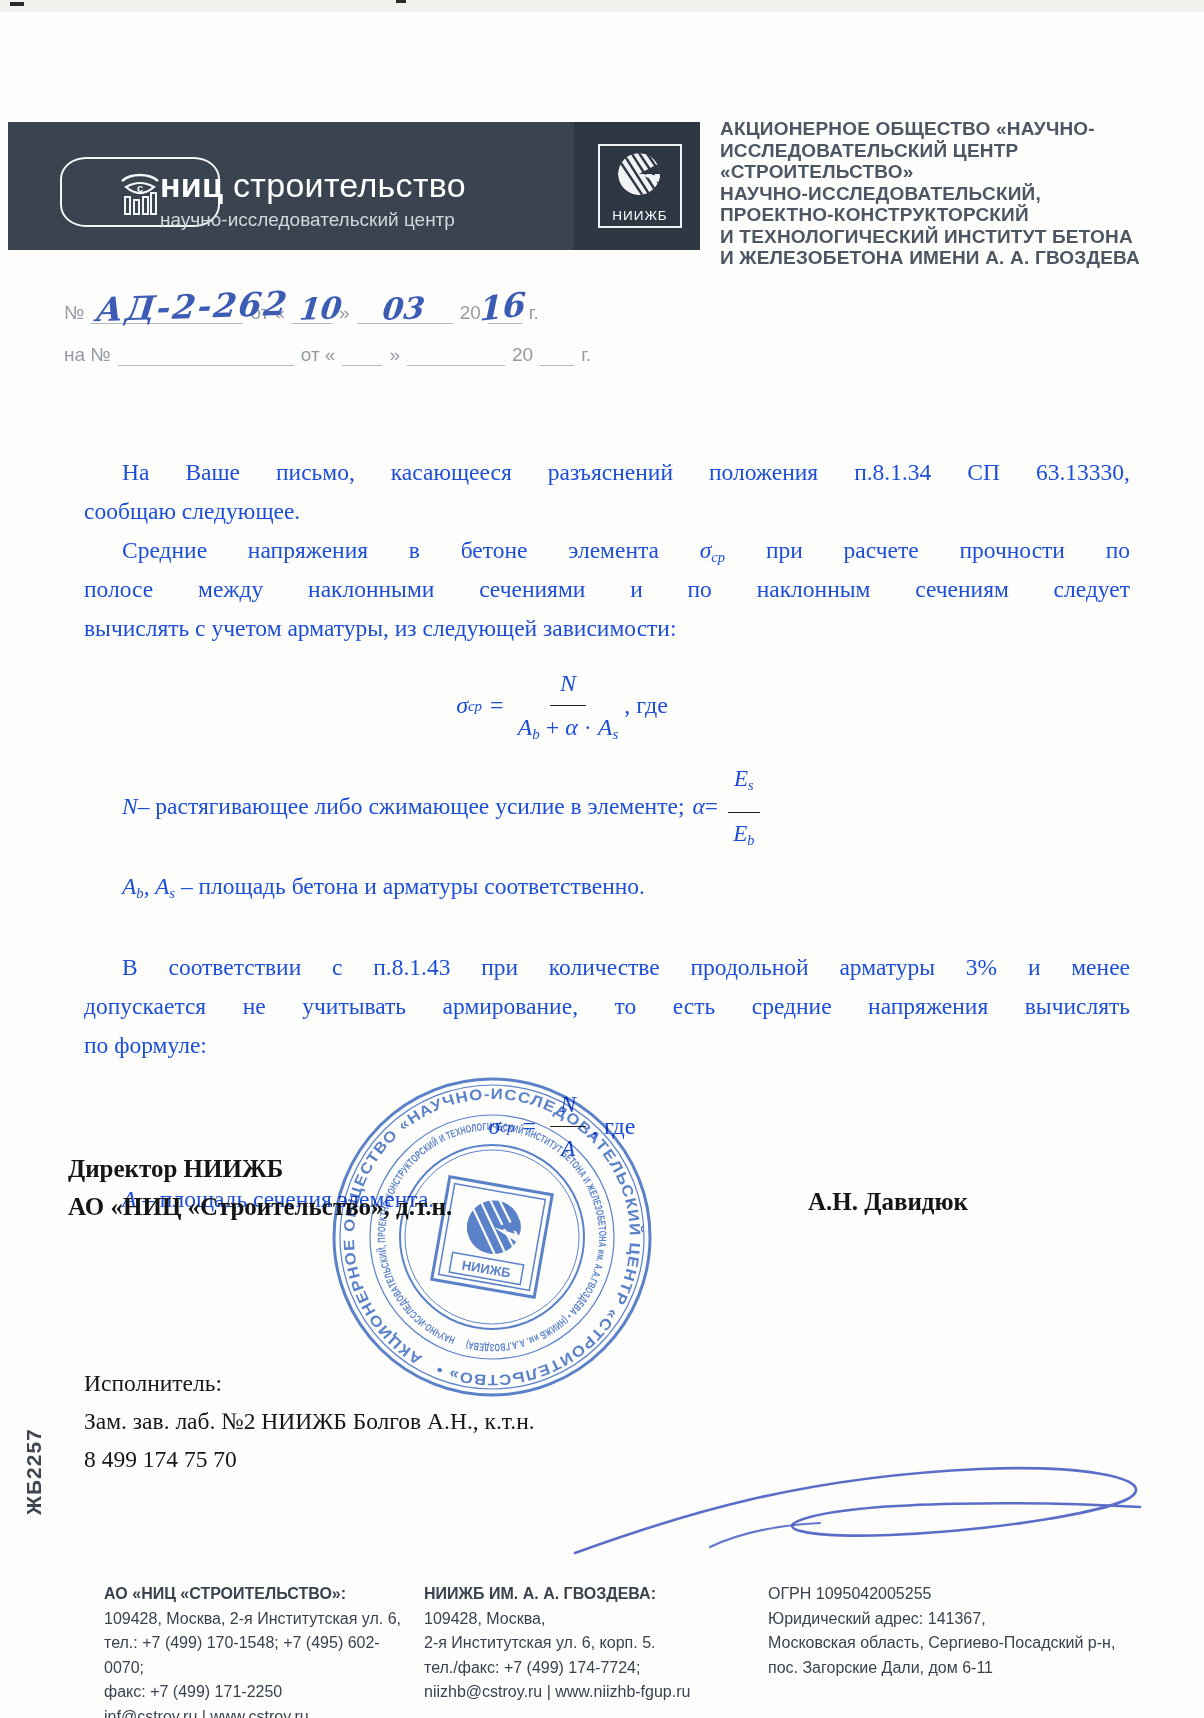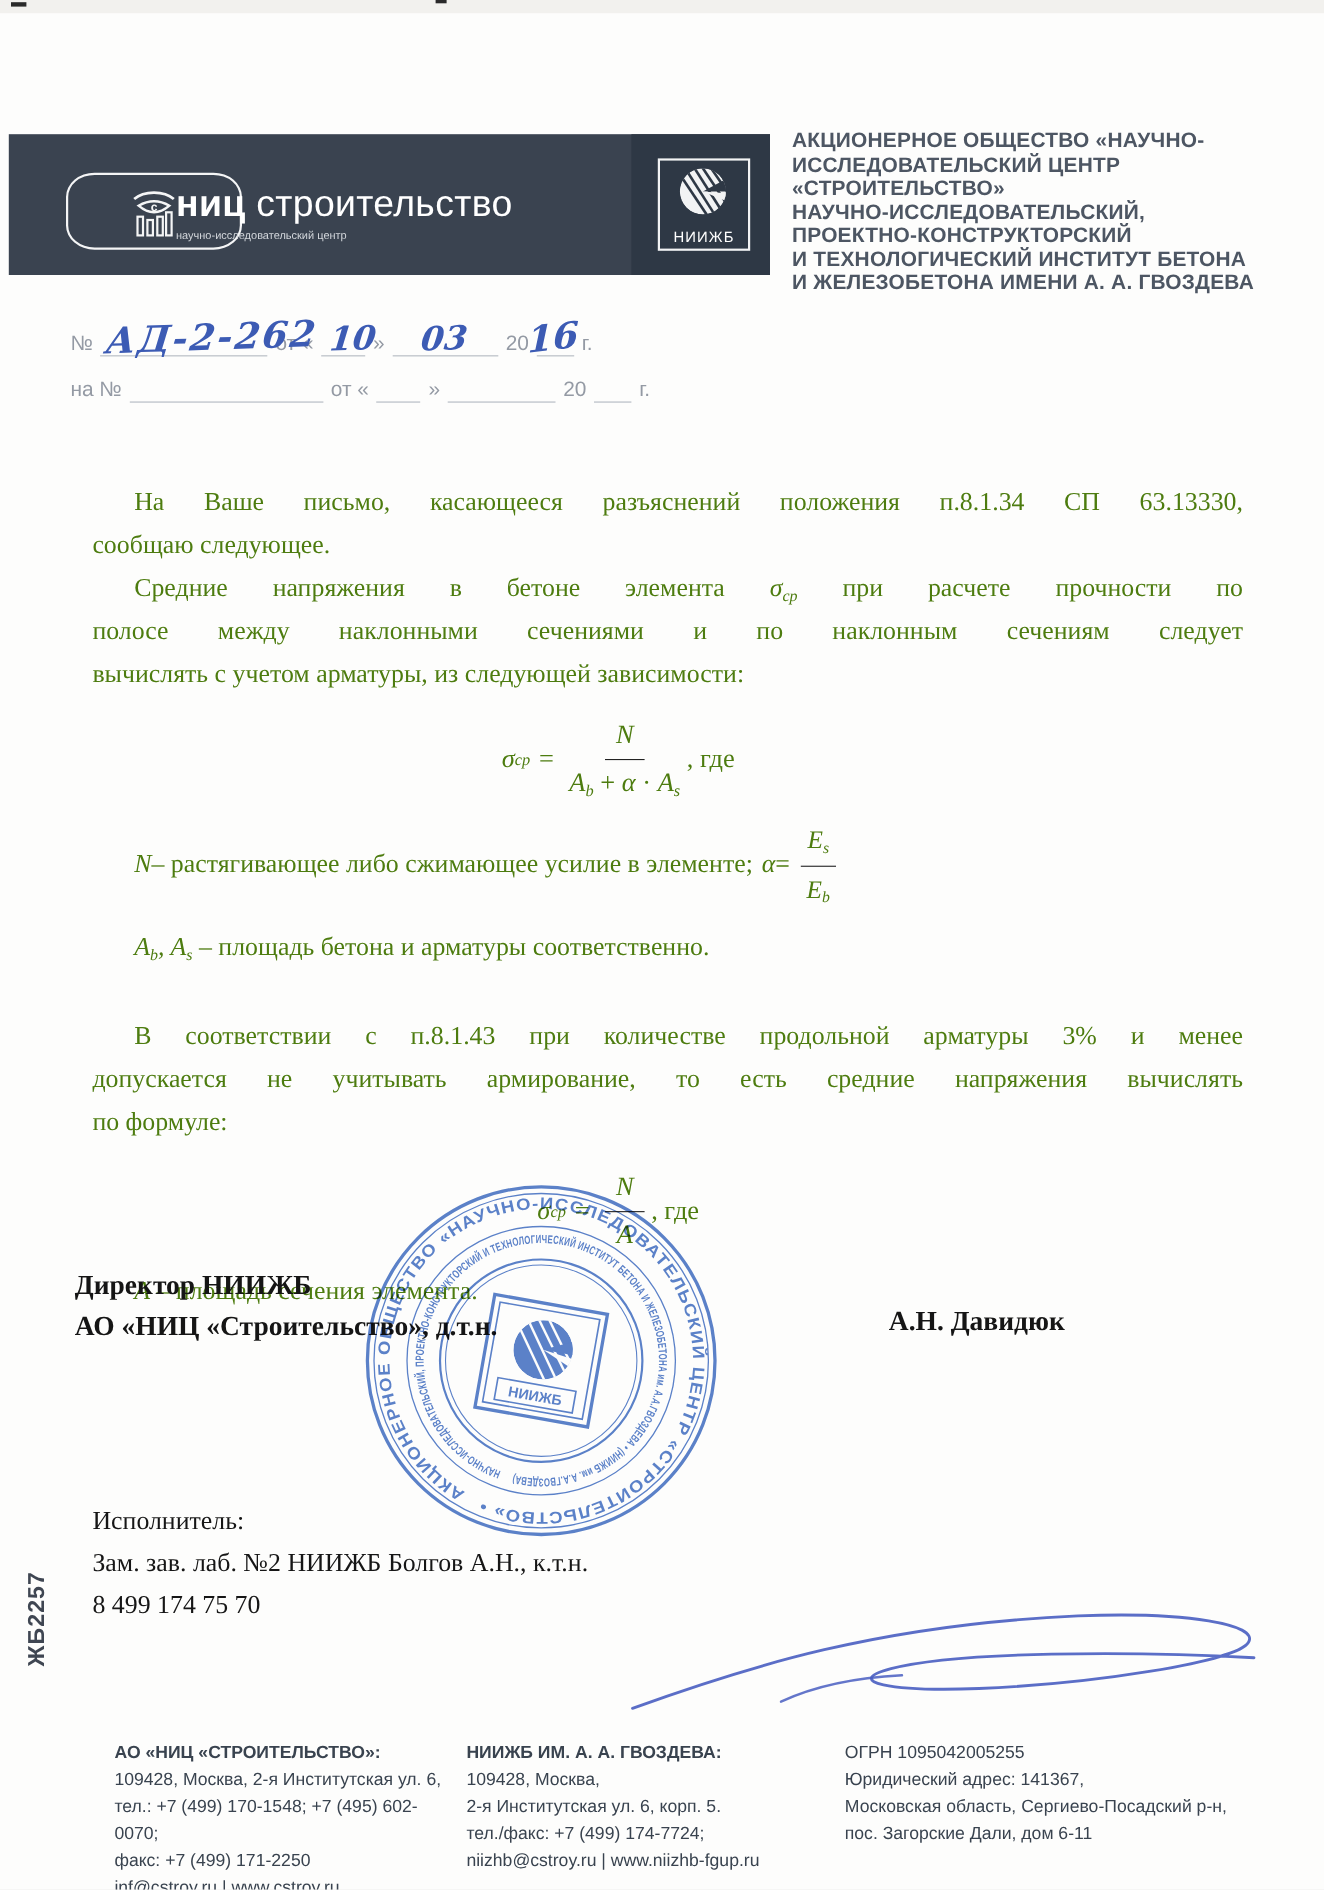--- a/index.html
+++ b/index.html
@@ -8,55 +8,55 @@
   .scan-strip{position:absolute;left:0;top:0;width:100%;height:12px;background:#f2f1ee;}
   .artifact{position:absolute;background:#2a2a2a;}
 
   
   .band{position:absolute;left:8px;top:122px;width:692px;height:128px;background:#3a4350;}
   .logo-barrel{position:absolute;left:52px;top:35px;width:156px;height:66px;border:2.5px solid #f4f5f6;
                border-radius:26px/22px;display:flex;align-items:center;justify-content:center;}
   .brand{position:absolute;left:152px;top:26px;width:260px;color:#fff;font-family:"Liberation Sans",sans-serif;margin-top:18px;}
   .brand-main{font-size:34px;letter-spacing:0.3px;white-space:nowrap;}
   .brand-main b{font-weight:700;}
-  .brand-sub{font-size:10px;color:#d3d7dc;margin-top:4px;text-align:left;white-space:nowrap;}
+  .brand-sub{font-size:19px;color:#d3d7dc;margin-top:4px;text-align:left;white-space:nowrap;}
   .nii-box{position:absolute;right:0;top:0;width:126px;height:128px;background:#2e3845;}
   .nii-square{position:absolute;left:24px;top:22px;width:80px;height:80px;border:2px solid #f2f3f4;
               display:flex;flex-direction:column;align-items:center;justify-content:flex-end;}
   .nii-label{color:#fff;font-family:"Liberation Sans",sans-serif;font-size:13.5px;letter-spacing:1px;margin-bottom:3px;}
   .org{position:absolute;left:720px;top:118px;width:470px;font-family:"Liberation Sans",sans-serif;
        font-size:19px;font-weight:700;color:#4d5663;line-height:21.5px;letter-spacing:0.2px;}
 
   
   .ref{position:absolute;left:64px;top:288px;font-family:"Liberation Sans",sans-serif;color:#949aa4;font-size:19px;}
   .ref-row{display:flex;align-items:flex-end;gap:7px;height:36px;}
   .ref-row + .ref-row{margin-top:6px;}
   .u{display:inline-block;border-bottom:1.6px solid #b2b8c0;position:relative;height:26px;}
   .hand{position:absolute;color:#3c5bb4;font-family:"DejaVu Serif",serif;font-style:italic;font-weight:600;
         white-space:nowrap;transform:skewX(-8deg) rotate(-2deg);}
   .hw-num{left:6px;bottom:-3px;font-size:33px;letter-spacing:2px;}
   .hw-day{left:8px;bottom:-3px;font-size:30px;}
   .hw-month{left:26px;bottom:-3px;font-size:30px;}
   .hw-year{left:-8px;bottom:-3px;font-size:33px;transform:skewX(-8deg) rotate(-7deg);}
 
   
-  .body-text{position:absolute;left:84px;top:438px;width:1046px;font-size:23.5px;line-height:39px;color:#4d7c0f;}
+  .body-text{position:absolute;left:84px;top:453px;width:1046px;font-size:23.5px;line-height:39px;color:#1d4ed8;}
   .jline{text-align:justify;text-align-last:justify;}
   .lline{text-align:left;}
   .ind{text-indent:38px;}
   .pad{padding-left:38px;}
   .it{font-style:italic;}
   .s{font-size:0.62em;font-style:italic;vertical-align:-0.3em;line-height:0;}
   .formula{display:flex;justify-content:center;align-items:center;margin:16px 0 12px 0;transform:translateX(-45px);
            font-size:24px;}
   .frac{display:inline-flex;flex-direction:column;align-items:center;margin:0 6px;vertical-align:middle;}
   .frac .num{padding:0 10px 2px 10px;border-bottom:1.6px solid #222;}
   .frac .den{padding-top:2px;}
   .frac-inline{display:inline-flex;flex-direction:column;align-items:center;vertical-align:middle;margin-left:10px;font-size:23px;}
-  .frac-inline .num{padding:0 6px 4px 6px;border-bottom:1.5px solid #222;}
+  .frac-inline .num{padding:0 6px 14px 6px;border-bottom:1.5px solid #222;}
   .frac-inline .den{padding-top:1px;}
   .defline{margin-top:4px;}
   .gap-top{margin-top:42px;}
 
   
   .sig-title{position:absolute;left:68px;top:1150px;font-size:25px;font-weight:700;line-height:38px;color:#151515;}
   .sig-name{position:absolute;left:808px;top:1188px;font-size:25px;font-weight:700;color:#151515;}
   .executor{position:absolute;left:84px;top:1364px;font-size:23.5px;line-height:38px;color:#161616;}
 
   .stamp{position:absolute;left:327px;top:1072px;width:330px;height:330px;mix-blend-mode:multiply;opacity:0.85;}

